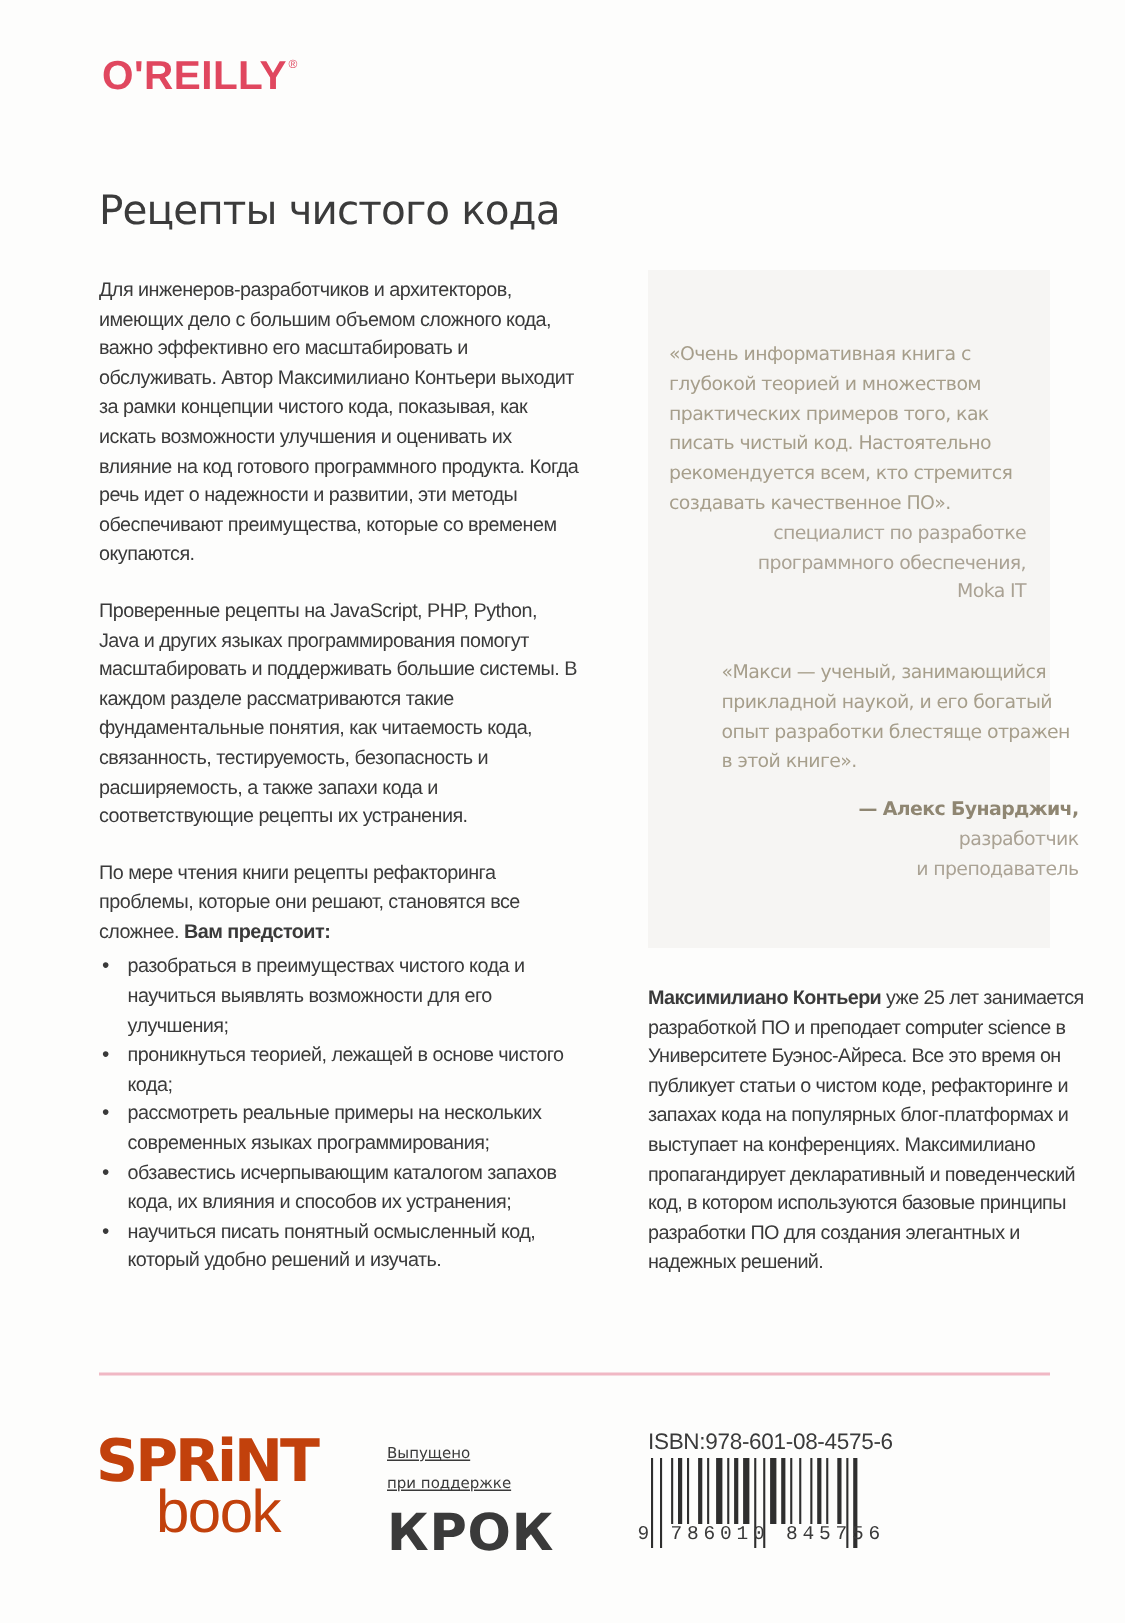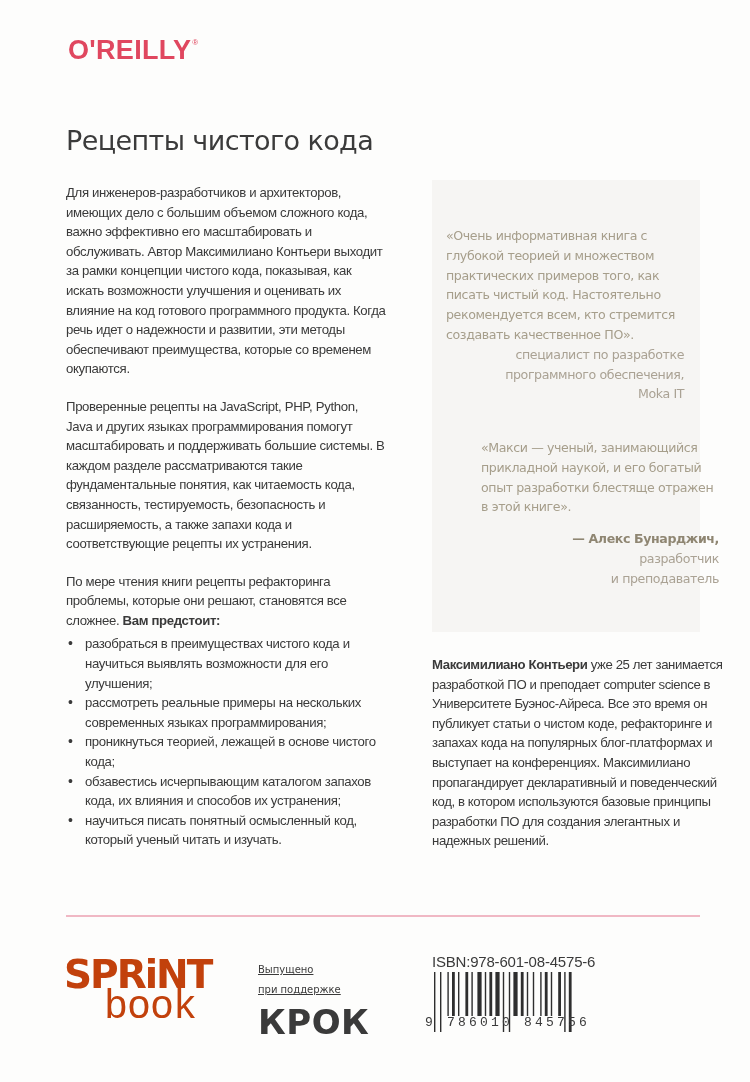--- a/index.html
+++ b/index.html
@@ -60,21 +60,21 @@
   .divider {
     position: absolute; left: 66px; top: 915px; width: 634px; height: 1.5px;
     background: #f0b8c4;
   }
 
   .sprint {
     position: absolute; left: 64px; top: 955px;
     font-family: "DejaVu Sans", sans-serif; color: #c2410c; line-height: 1;
   }
   .sprint .top { font-size: 39px; font-weight: 700; letter-spacing: -2px; display: block; }
-  .sprint .bottom { font-size: 40px; font-weight: 300; letter-spacing: -1px; display: block; margin-left: 40px; margin-top: -6px; font-family: Liberation Mono, monospace; }
+  .sprint .bottom { font-size: 40px; font-weight: 300; letter-spacing: -1px; display: block; margin-left: 40px; margin-top: -6px; font-family: Liberation Sans, sans-serif; }
 
   .support {
     position: absolute; left: 258px; top: 960px;
     font-family: "DejaVu Sans", sans-serif; color: #3a3a3a;
   }
   .support .line { font-size: 10px; line-height: 20px; display: block; text-decoration: underline; }
   .support .krok { font-size: 34px; font-weight: 700; letter-spacing: 0.5px; display: block; margin-top: 2px; }
 
   .isbn {
     position: absolute; left: 432px; top: 953px;
@@ -94,24 +94,24 @@
 <div class="logo"><span>O'REILLY</span><sup>®</sup></div>
 
 <h1 class="title">Рецепты чистого кода</h1>
 
 <div class="col-left">
   <p>Для инженеров-разработчиков и архитекторов, имеющих дело с большим объемом сложного кода, важно эффективно его масштабировать и обслуживать. Автор Максимилиано Контьери выходит за рамки концепции чистого кода, показывая, как искать возможности улучшения и оценивать их влияние на код готового программного продукта. Когда речь идет о надежности и развитии, эти методы обеспечивают преимущества, которые со временем окупаются.</p>
   <p>Проверенные рецепты на JavaScript, PHP, Python, Java и других языках программирования помогут масштабировать и поддерживать большие системы. В каждом разделе рассматриваются такие фундаментальные понятия, как читаемость кода, связанность, тестируемость, безопасность и расширяемость, а также запахи кода и соответствующие рецепты их устранения.</p>
   <p><span>По мере чтения книги рецепты рефакторинга проблемы, которые они решают, становятся все сложнее.</span> <span class="bold">Вам предстоит:</span></p>
   <ul class="bullets">
     <li>разобраться в преимуществах чистого кода и научиться выявлять возможности для его улучшения;</li>
+    <li>проникнуться теорией, лежащей в основе чистого кода;</li>
     <li>рассмотреть реальные примеры на нескольких современных языках программирования;</li>
-    <li>проникнуться теорией, лежащей в основе чистого кода;</li>
     <li>обзавестись исчерпывающим каталогом запахов кода, их влияния и способов их устранения;</li>
-    <li>научиться писать понятный осмысленный код, который ученый читать и изучать.</li>
+    <li>научиться писать понятный осмысленный код, который удобно решений и изучать.</li>
   </ul>
 </div>
 
 <div class="quote-box"></div>
 
 <div class="quote quote1">
   <div class="text">«Очень информативная книга с глубокой теорией и множеством практических примеров того, как писать чистый код. Настоятельно рекомендуется всем, кто стремится создавать качественное ПО».</div>
   <div class="role">специалист по разработке</div>
   <div class="role">программного обеспечения,</div>
   <div class="role">Moka IT</div>

